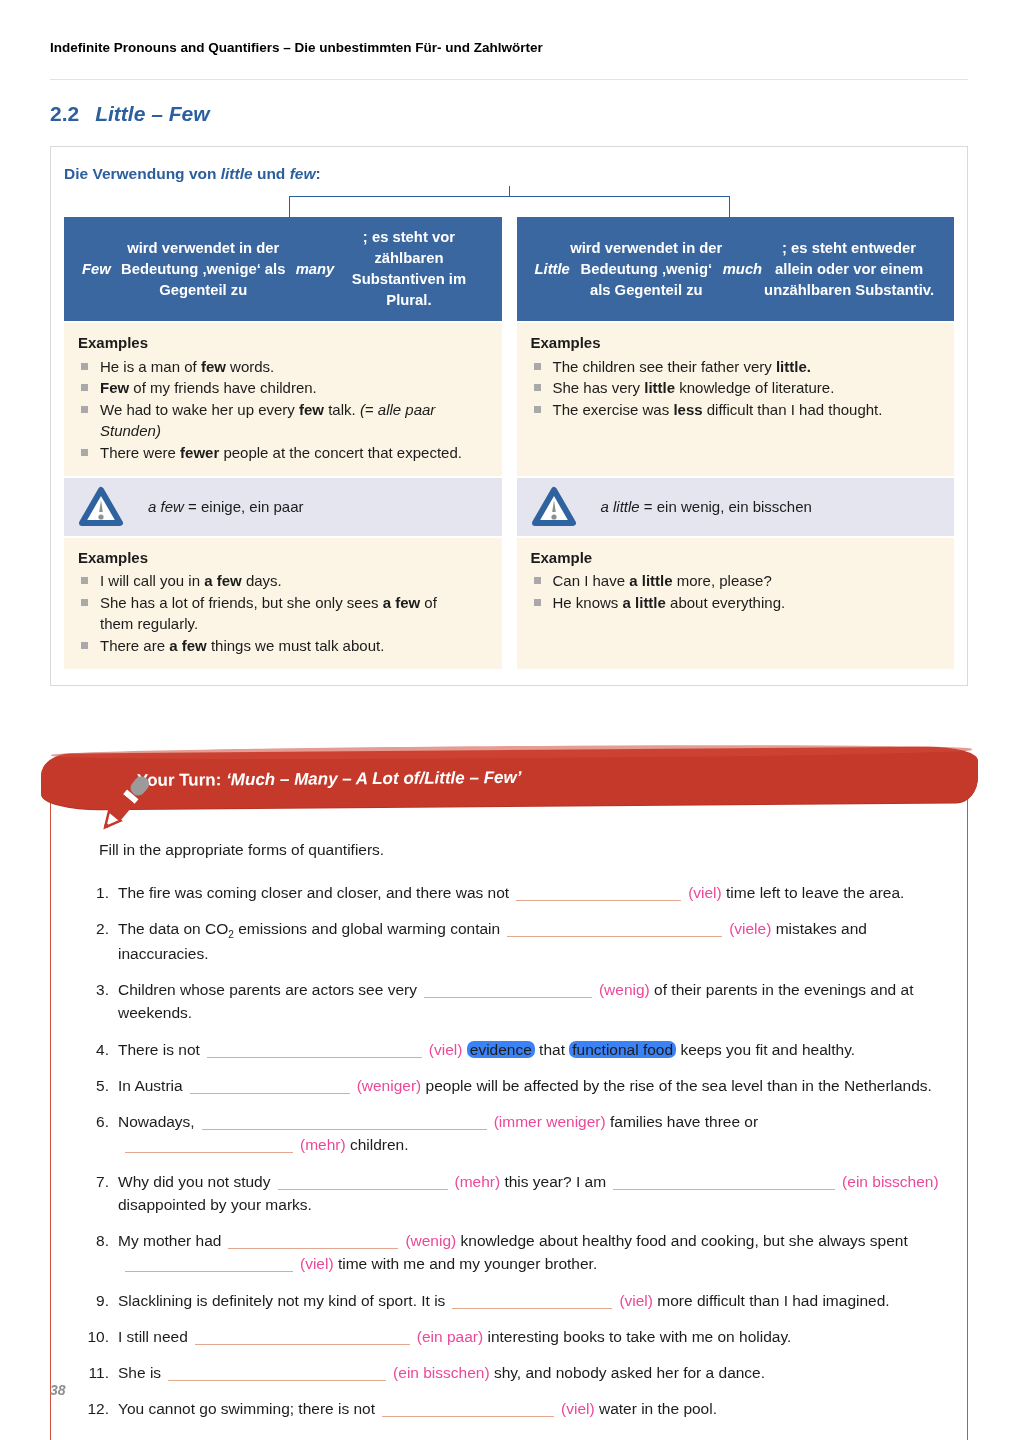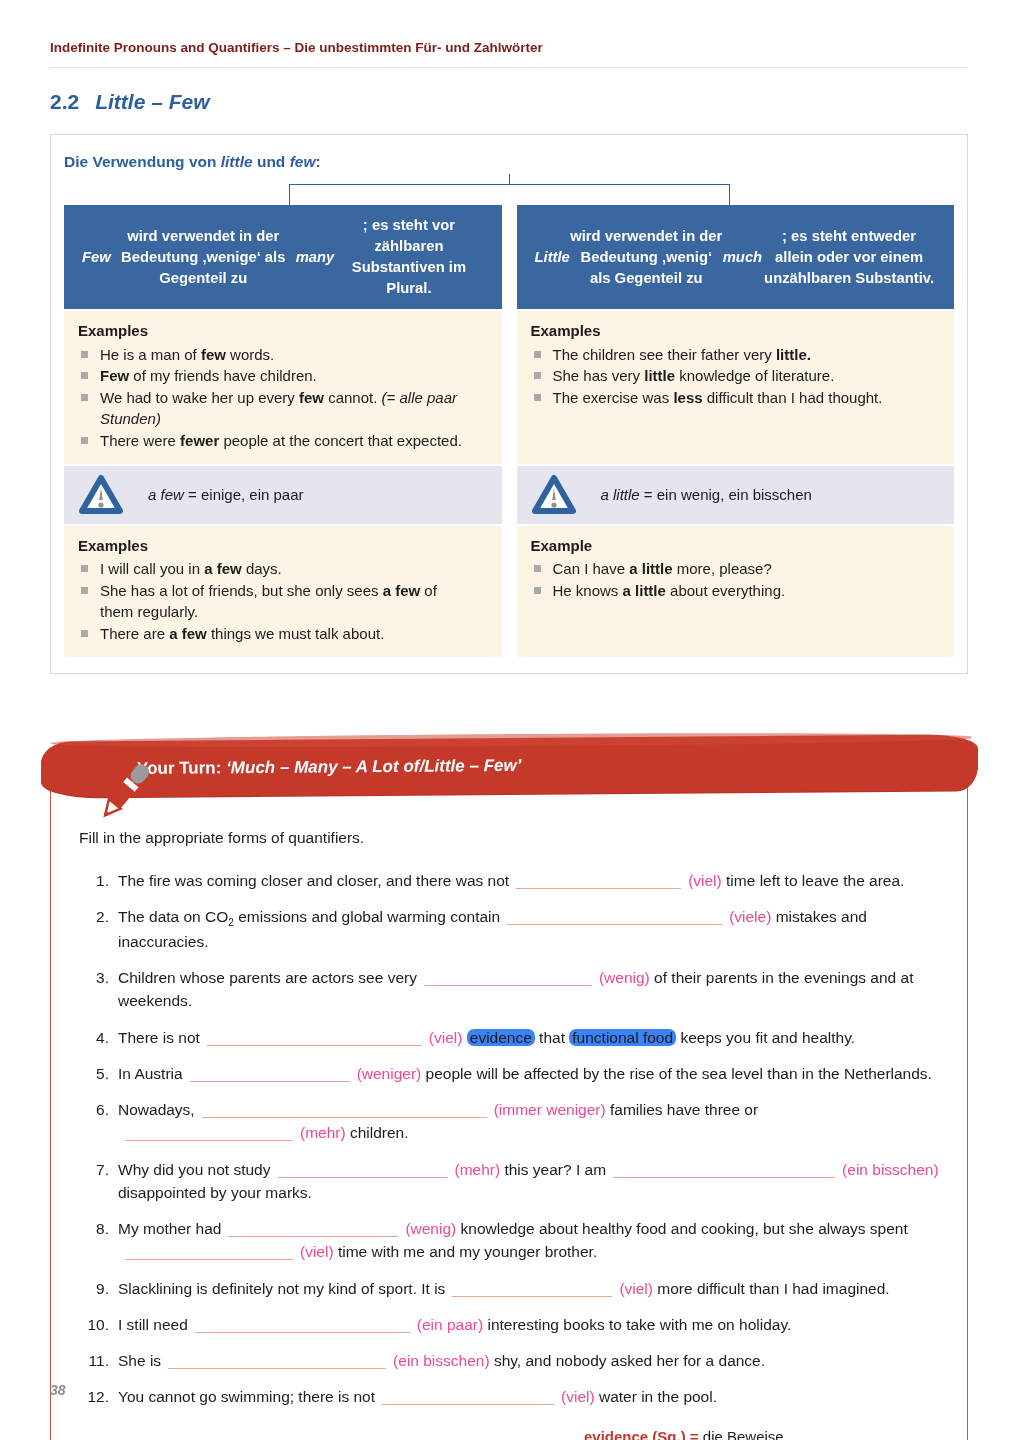--- a/index.html
+++ b/index.html
@@ -6,22 +6,22 @@
   html,body { background:#ffffff; }
   body {
     width:1018px; height:1440px;
     font-family:"Liberation Sans", sans-serif;
     color:#1c1c1c; position:relative; overflow:hidden;
   }
   .page { padding:40px 50px 0 50px; }
 
   
   .breadcrumb {
-    color:#7f1d1d; font-size:13.5px; font-weight:bold;
-    padding-bottom:12px; border-bottom:1px solid #e3e3e3;
+    color:#000000; font-size:13.5px; font-weight:bold;
+    padding-bottom:24px; border-bottom:1px solid #e3e3e3;
   }
   .section-heading { margin-top:22px; color:#2b5f9e; font-size:21px; font-weight:bold; }
   .section-heading .sec-num { font-style:normal; margin-right:16px; }
   .section-heading .sec-title { font-style:italic; }
 
   
   .grammar-box {
     margin-top:20px; border:1px solid #d9d9d9; background:#ffffff;
     padding:14px 13px 16px 13px;
   }
@@ -61,21 +61,21 @@
   .banner:before {
     content:""; position:absolute; inset:-4px 6px auto 10px; height:12px;
     background:#cf4a3a; border-radius:50% 60% 40% 55%; opacity:.55;
   }
   .banner-text { margin-left:96px; color:#ffffff; font-weight:bold; font-size:17px; }
   .pen-icon { position:absolute; left:42px; top:-16px; width:64px; height:76px; z-index:3; }
   .exercise-box {
     border:1px solid #d2503e; background:#ffffff;
     padding:58px 28px 26px 28px; min-height:648px; position:relative;
   }
-  .instruction { font-size:15.5px; margin-bottom:22px; }
+  .instruction { font-size:15.5px; margin-bottom:22px;margin-left:20px; }
   .item { display:flex; font-size:15.5px; line-height:1.5; margin-bottom:13px; }
   .item .num { flex:0 0 30px; text-align:right; margin-right:9px; }
   .item .item-text { flex:1; }
 
   
   .sg-b { font-weight:bold; }
   .sg-i { font-style:italic; }
   .sg-hint { color:#ec4899; }
   .sg-hl { background:#3b82f6; border-radius:7px; padding:0 3px; }
   .sg-sub { font-size:0.65em; vertical-align:sub; }
@@ -129,21 +129,21 @@
         <div class="bullet-row">
             <span class="bullet"></span>
             <div><span>He is a man of </span><span class="sg-b">few</span><span> words.</span></div>
           </div>
         <div class="bullet-row">
             <span class="bullet"></span>
             <div><span class="sg-b">Few</span><span> of my friends have children.</span></div>
           </div>
         <div class="bullet-row">
             <span class="bullet"></span>
-            <div><span>We had to wake her up every </span><span class="sg-b">few</span><span> cannot. </span><span class="sg-i">(= alle paar Stunden)</span></div>
+            <div><span>We had to wake her up every </span><span class="sg-b">few</span><span> talk. </span><span class="sg-i">(= alle paar Stunden)</span></div>
           </div>
         <div class="bullet-row">
             <span class="bullet"></span>
             <div><span>There were </span><span class="sg-b">fewer</span><span> people at the concert that expected.</span></div>
           </div>
       </div>
       <div class="gb-cream">
         <div class="ex-label">Examples</div>
         <div class="bullet-row">
             <span class="bullet"></span>

